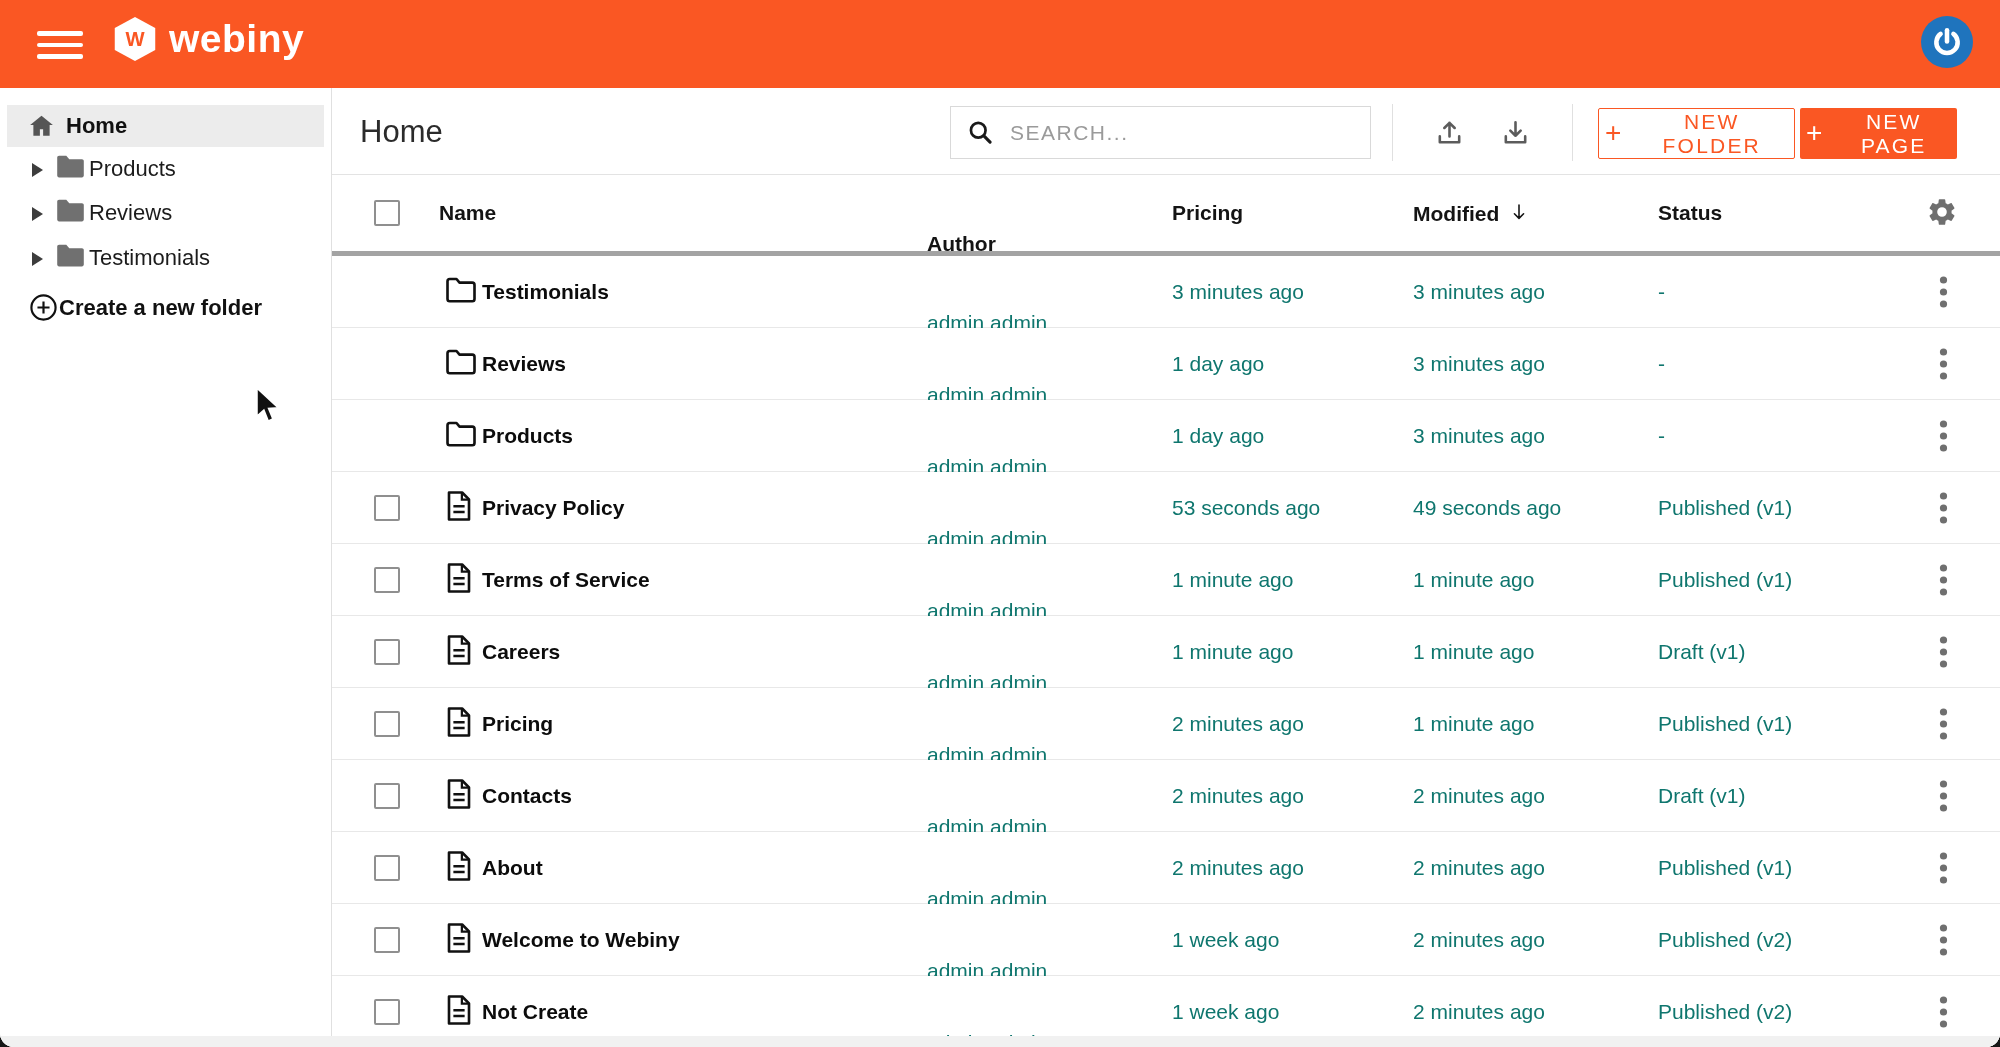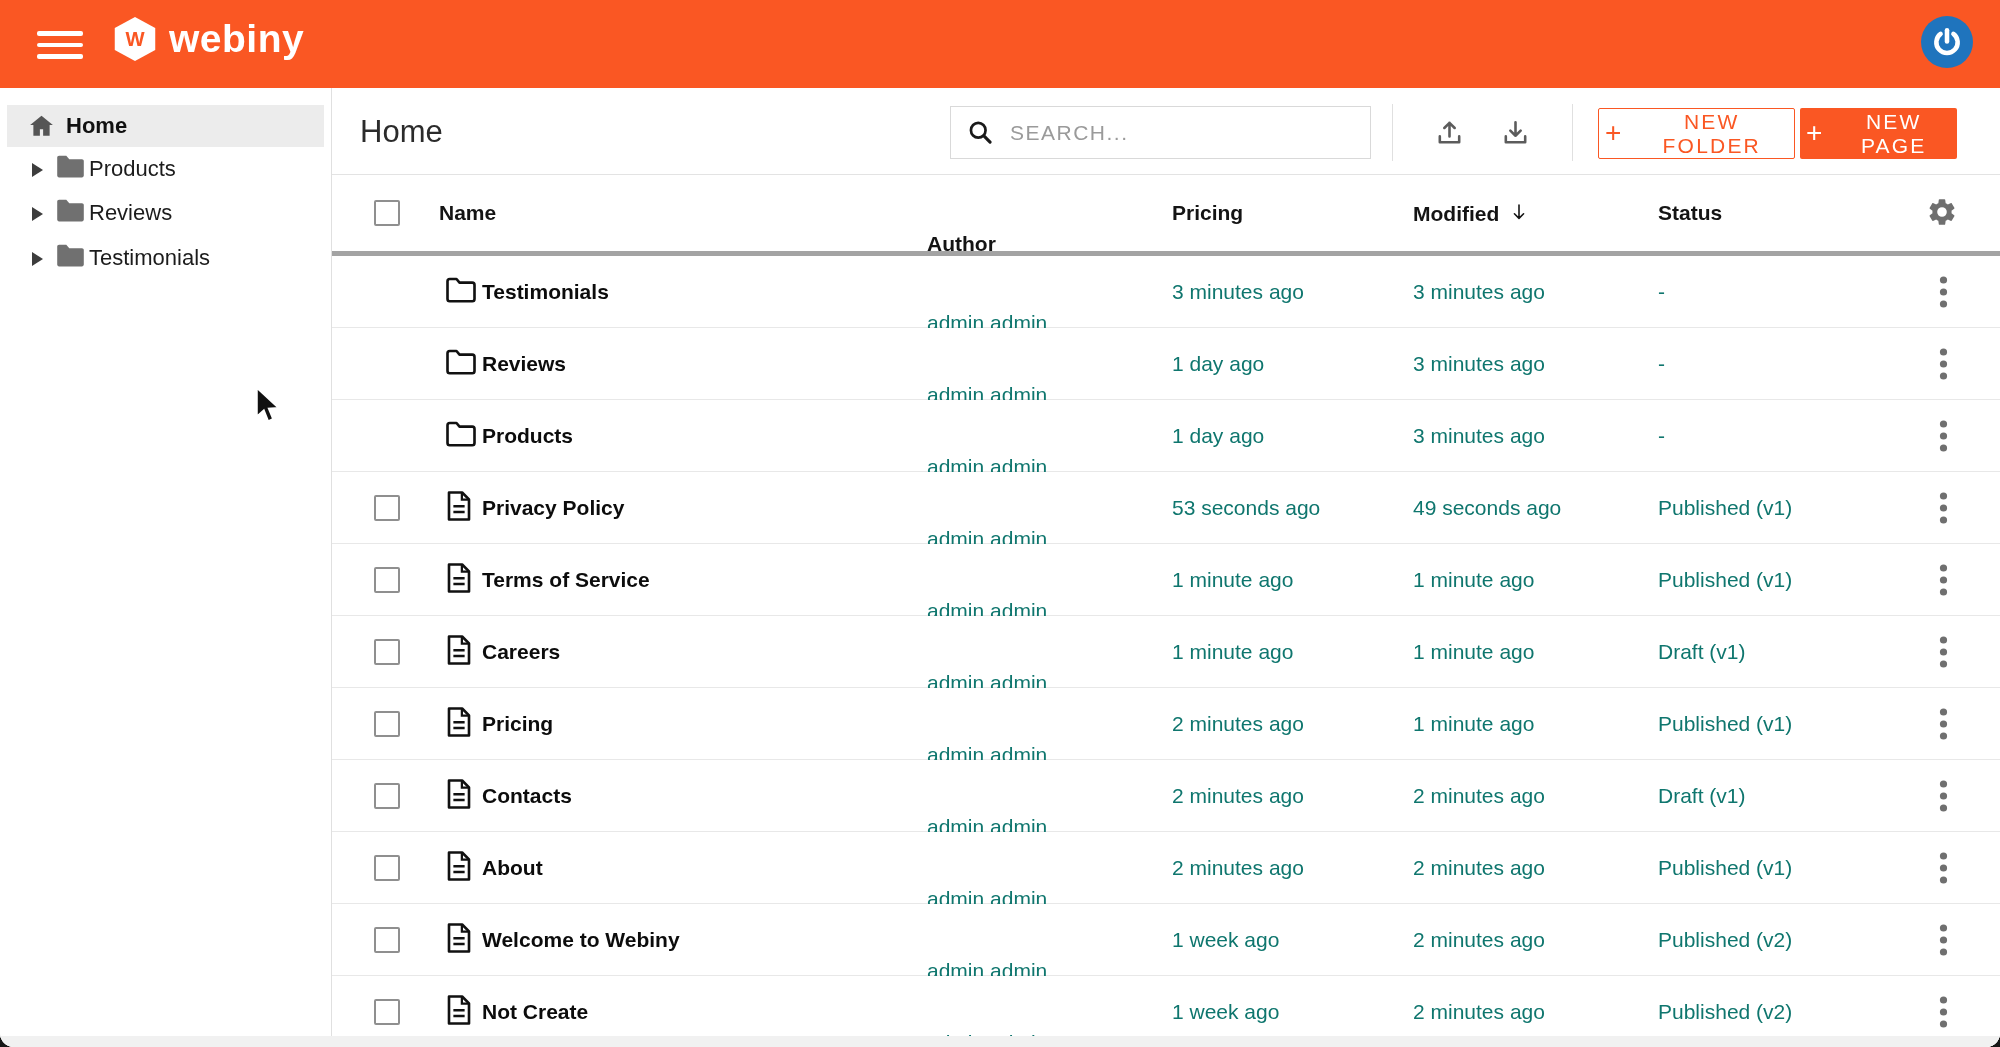--- a/index.html
+++ b/index.html
@@ -128,20 +128,27 @@
           <span class="flabel">Reviews</span>
         </div>
         <div class="side-folder" style="top: 150px;">
           <span class="tri"></span>
           <svg class="ficon" width="29" height="25" viewBox="0 0 24 20">
             <path d="M1 2.5C1 1.7 1.7 1 2.5 1h6l2.5 3h10.5c.8 0 1.5.7 1.5 1.5v12c0 .8-.7 1.5-1.5 1.5h-19C1.7 19 1 18.3 1 17.5z" fill="#707070"></path>
           </svg>
           <span class="flabel">Testimonials</span>
         </div>
       </nav>
+    <div class="create-folder">
+      <svg class="cicon" width="29" height="29" viewBox="0 0 24 24">
+        <circle cx="12" cy="12" r="10" fill="none" stroke="#111111" stroke-width="1.8"></circle>
+        <path d="M12 7v10M7 12h10" stroke="#111111" stroke-width="1.8"></path>
+      </svg>
+      <span class="clabel">Create a new folder</span>
+    </div>
   </aside>
 
   <main class="main">
     <div class="toolbar">
       <h1 class="page-title">Home</h1>
       <div class="search">
         <svg width="27" height="27" viewBox="0 0 24 24">
           <circle cx="10" cy="10" r="6.5" fill="none" stroke="#1a1a1a" stroke-width="2.4"></circle>
           <path d="M15 15l5.5 5.5" stroke="#1a1a1a" stroke-width="2.8" stroke-linecap="round"></path>
         </svg>

